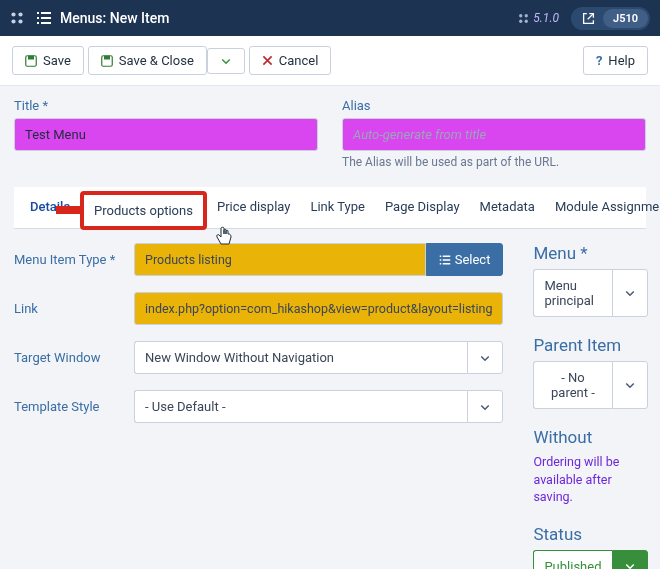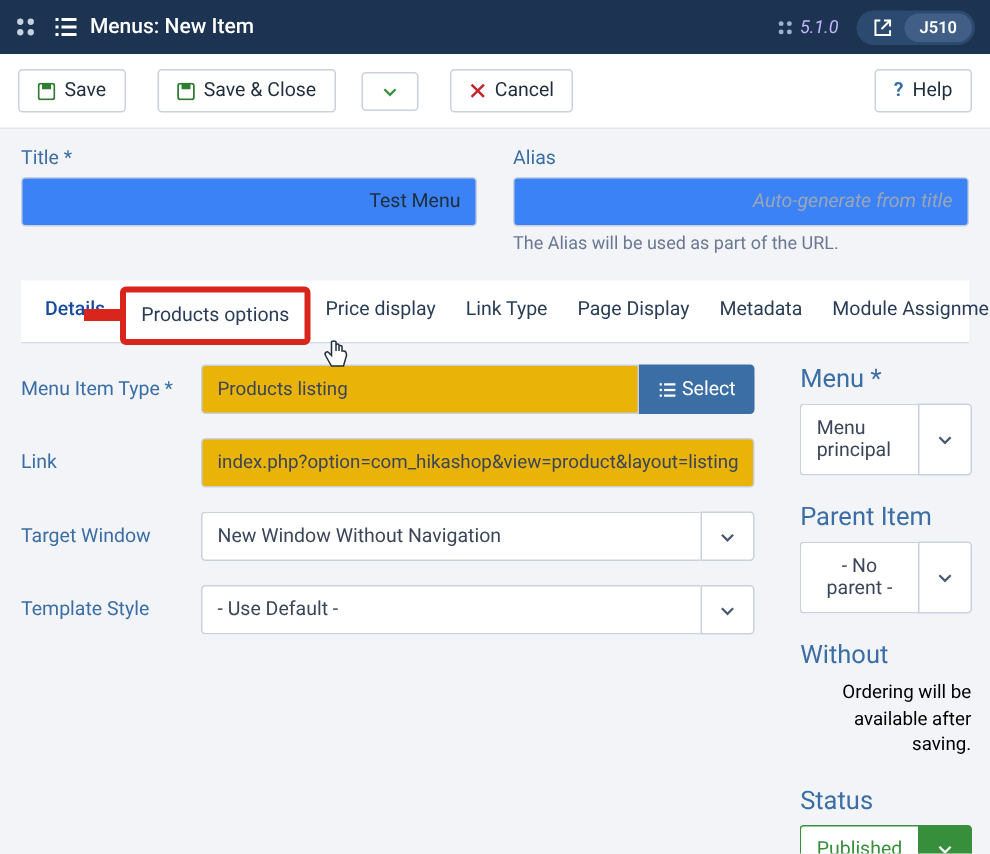--- a/index.html
+++ b/index.html
@@ -9,35 +9,35 @@
   .topbar { background: #1c3352; color: #fff; height: 36px; display: flex; align-items: center; padding: 0 10px; gap: 12px; }
   .topbar .joomla-mini { color: #c6d1e1; display: flex; align-items: center; }
   .topbar .page-title { font-weight: 500; font-size: 14px; display:flex; align-items:flex-start; gap:8px;}
   .topbar .spacer { flex: 1; }
   .topbar .version { color: #c4b5fd; font-size: 12px; display:flex; align-items:center; gap:4px;font-style:italic;}
   .topbar .env-badge-wrap { display:flex; align-items:center; gap:6px; background:#2c4a70; border-radius:16px; padding:2px 2px 2px 8px;}
   .topbar .env-badge { background:#415f86; color:#fff; padding:3px 10px; border-radius:14px; font-size:11px; font-weight:600;}
   .openext { width:18px; height:18px; display:inline-flex; align-items:center; justify-content:center;}
 
   
-  .toolbar { background:#fff; padding:10px 12px; display:flex; gap:21px; align-items:center; border-bottom:1px solid #e3e7ef;}
+  .toolbar { background:#fff; padding:10px 12px; display:flex; gap:4px; align-items:center; border-bottom:1px solid #e3e7ef;}
   .btn { background:#fff; border:1px solid #c9d1de; border-radius:3px; padding:6px 12px; font-size:13px; display:inline-flex; align-items:center; gap:6px; cursor:pointer; color:#1f2d3d;}
   .split { border-left:1px solid #c9d1de; margin-left:-4px;}
   .help-btn { margin-left:auto;}
   .ico-save { color:#2f7d32; font-weight:bold;}
   .ico-cancel { color:#c1272d; font-weight:bold;}
   .ico-chev { color:#4a5a72; font-weight:bold;}
   .ico-help { color:#3b6ea5; font-weight:bold;}
 
   
   .content { padding:12px 14px; }
   .row { display:flex; gap:24px; }
   .field { flex:1; }
   .label { color:#3b6ea5; font-size:13px; margin-bottom:5px; display:block;}
-  .input { width:100%; border:1px solid #c9d1de; border-radius:3px; padding:8px 10px; font-size:13px; background:#3b82f6; color:#1f2d3d;text-align:right;}
+  .input { width:100%; border:1px solid #c9d1de; border-radius:3px; padding:8px 10px; font-size:13px; background:#d946ef; color:#1f2d3d;}
   .input::placeholder{color:#9aa6b8; font-style:italic;}
   .helper { color:#6a7891; font-size:12px; margin-top:4px;}
 
   
   .tabs { display:flex; gap:0; margin-top:18px; border-bottom:1px solid #d6dde9; background:#fff; padding:0 6px; position:relative; align-items:flex-end;}
   .tab { padding:12px 10px; font-size:13px; color:#2a3d57; cursor:pointer; white-space:nowrap; border-bottom:2px solid transparent;}
   .tab.active { color:#184a9e; font-weight:500;}
   .tab2-box { border:4px solid #d8261c; border-radius:4px; padding:8px 10px; position:relative; top:2px; background:#fff;}
   .cursor-hand { position:absolute; top:30px; left:130px; font-size:18px;}
   .arrow { position:absolute; left:40px; top:10px; }
@@ -51,21 +51,21 @@
   .frow .ctrl { flex:1; display:flex;}
   .readonly { background:#eab308; color:#3b4658; border:1px solid #c9d1de; border-radius:3px 0 0 3px; padding:8px 10px; flex:1; font-size:12.5px; white-space:nowrap; overflow:hidden;}
   .select-btn { background:#3b6ea5; color:#fff; border:1px solid #3b6ea5; border-radius:0 3px 3px 0; padding:8px 12px; font-size:13px; cursor:pointer; display:flex; align-items:center; gap:4px;}
   .readonly.full { border-radius:3px;}
   .dropdown { display:flex; }
   .dropdown .dd-body { flex:1; background:#fff; border:1px solid #c9d1de; border-right:none; border-radius:3px 0 0 3px; padding:8px 10px; font-size:13px; color:#3b4658;}
   .dd-caret { width:36px; background:#fff; border:1px solid #c9d1de; border-radius:0 3px 3px 0; display:flex; align-items:center; justify-content:center; cursor:pointer; color:#4a5a72;}
 
   .sidebar-group { margin-bottom:18px;}
   .sidebar-group .slabel { color:#3b6ea5; font-size:17px; margin-bottom:6px; display:block;}
-  .sub { color:#000000; font-size:12.5px; line-height:1.4;text-align:right;}
+  .sub { color:#6d28d9; font-size:12.5px; line-height:1.4;}
   .status-dd { display:flex;}
   .status-dd .st-body { flex:1; border:1px solid #378f3c; border-right:none; border-radius:3px 0 0 3px; padding:8px 10px; color:#378f3c; background:#fff;}
   .status-dd .st-caret { width:36px; background:#378f3c; border:1px solid #378f3c; border-radius:0 3px 3px 0; display:flex; align-items:center; justify-content:center; color:#fff; cursor:pointer;}
   svg { display:block; }
 </style>
 </head>
 <body>
 
 <div class="topbar">
   <span class="joomla-mini">

